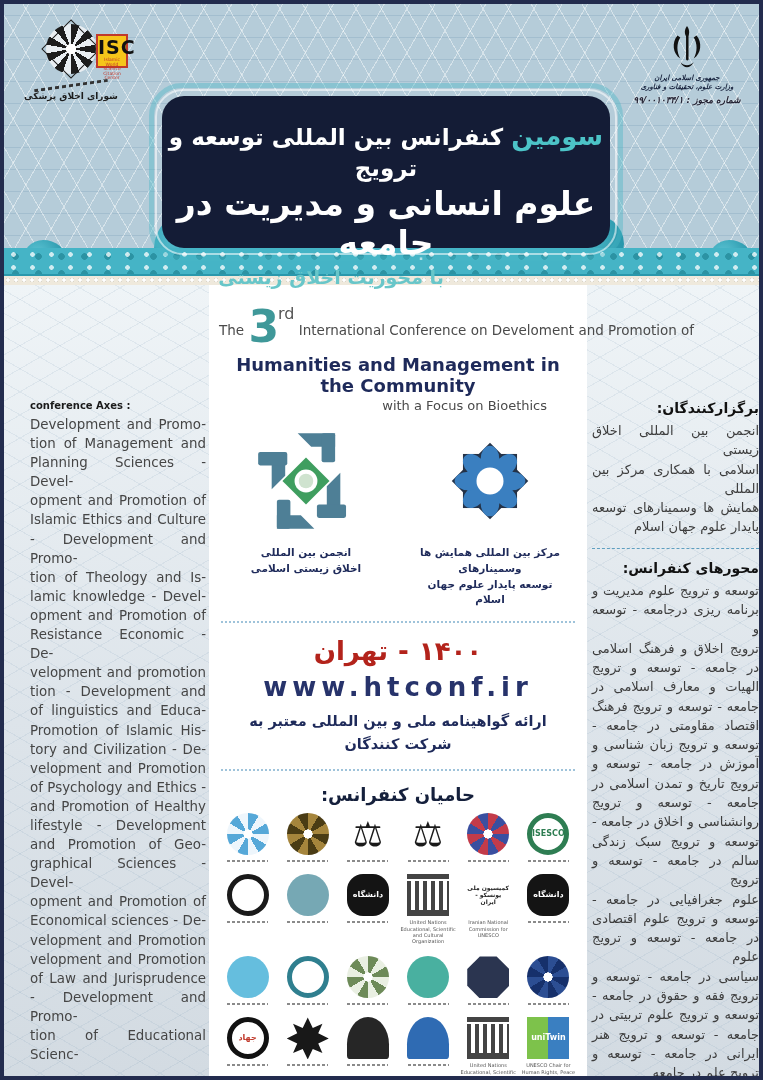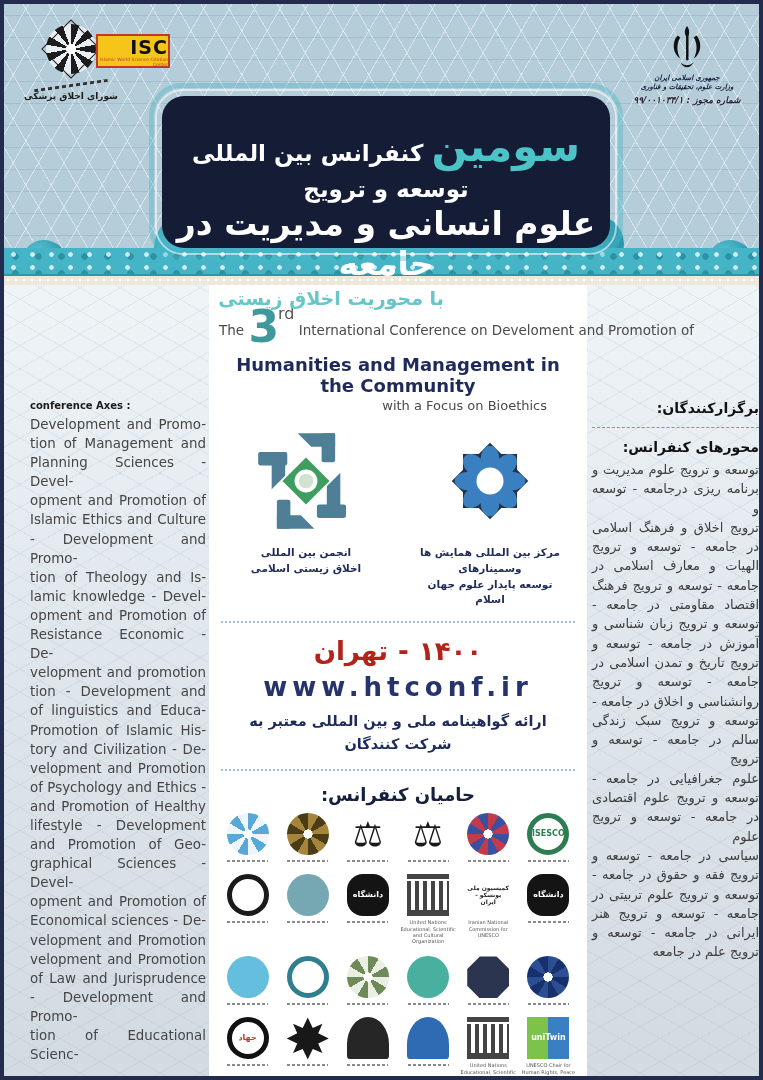--- a/index.html
+++ b/index.html
@@ -17,21 +17,21 @@
 
   
   .banner{position:absolute;left:158px;top:92px;width:448px;height:152px;
     background:#141c36;border-radius:22px;z-index:3;text-align:center;box-sizing:border-box;
     padding-top:24px;}
   .banner::before{content:'';position:absolute;inset:-7px;border:2px solid rgba(255,255,255,.55);
     border-radius:28px;pointer-events:none;}
   .banner::after{content:'';position:absolute;inset:-13px;border:5px solid rgba(73,182,198,.40);
     border-radius:33px;pointer-events:none;}
   .b-line1{font-size:23px;font-weight:bold;color:#fff;line-height:1.3;}
-  .b-third{font-size:42px;font-weight:bold;color:#4cc3c7;}
+  .b-third{font-size:26px;font-weight:bold;color:#4cc3c7;}
   .b-line2{font-size:33px;font-weight:bold;color:#fff;line-height:1.2;}
   .b-line3{font-size:19px;font-weight:bold;color:#68c6c9;line-height:1.5;transform:translateX(-55px);}
 
   
   .floral-strip{position:absolute;left:0;right:0;top:244px;height:26px;z-index:2;
     background-color:#45b4c6;
     background-image:radial-gradient(circle,rgba(255,255,255,.75) 2px,transparent 2.6px),
       radial-gradient(circle,rgba(23,120,135,.55) 3px,transparent 3.6px);
     background-size:19px 13px,23px 17px;border-bottom:2px solid #2a98ac;}
   .pearl-strip{position:absolute;left:0;right:0;top:272px;height:9px;z-index:2;
@@ -48,22 +48,22 @@
   
   .univ-box{position:absolute;left:14px;top:20px;width:106px;text-align:center;z-index:4;}
   .univ-flower{width:50px;height:50px;margin:0 auto;border-radius:50%;
     background:radial-gradient(circle,#fff 0 14%,transparent 15%),
       repeating-conic-gradient(#1d1d1d 0 20deg,#e9eef2 20deg 40deg);}
   .univ-diamond{width:40px;height:40px;border:1.5px solid #1d1d1d;margin:-46px auto 0;
     transform:rotate(45deg);}
   .univ-squiggle{height:3px;width:70%;margin:14px auto 4px;transform:rotate(-8deg);
     background:repeating-linear-gradient(90deg,#333 0 4px,transparent 4px 7px);}
   .univ-caption{font-size:9px;color:#1d1d1d;font-weight:bold;}
-  .isc-box{position:absolute;left:92px;top:30px;width:74px;height:34px;z-index:4;
-    background:#f6c51a;border:2px solid #c0392b;box-sizing:border-box;text-align:right;}
+  .isc-box{position:absolute;left:92px;top:30px;width:32px;height:34px;z-index:4;
+    background:#f6c51a;border:2px solid #c0392b;box-sizing:border-box;text-align:center;}
   .isc-label{font-size:19px;font-weight:bold;color:#111;line-height:22px;letter-spacing:1px;}
   .isc-sub{font-size:4.5px;color:#c0392b;line-height:1;}
   .gov-box{position:absolute;right:8px;top:20px;width:128px;text-align:center;z-index:4;color:#16213c;font-style:italic;}
   .gov-emblem{width:44px;height:46px;margin:0 auto;}
   .gov-line{font-size:7px;font-weight:bold;line-height:1.35;}
   .gov-license{font-size:9px;font-weight:bold;margin-top:2px;color:#223;
     text-shadow:0 0 2px rgba(255,255,255,.9);}
 
   
   .main-bg{position:absolute;left:0;right:0;top:281px;bottom:0;
@@ -400,20 +400,26 @@
         <div class="axes-line">velopment and Promotion</div>
         <div class="axes-line">velopment and Promotion</div>
         <div class="axes-line">of Law and Jurisprudence</div>
         <div class="axes-line">- Development and Promo-</div>
         <div class="axes-line">tion of Educational Scienc-</div>
       </div>
   </div>
 
   <div class="right-col">
     <div class="col-header-fa">برگزارکنندگان:</div>
+    <div id="org-lines">
+        <div class="fa-line">انجمن بین المللی اخلاق زیستی</div>
+        <div class="fa-line">اسلامی با همکاری مرکز بین المللی</div>
+        <div class="fa-line">همایش ها وسمینارهای توسعه</div>
+        <div class="fa-line">پایدار علوم جهان اسلام</div>
+      </div>
     <hr class="dashed-sep">
     <div class="col-header-fa">محورهای کنفرانس:</div>
     <div id="fa-axes-lines">
         <div class="fa-line">توسعه و ترویج علوم مدیریت و</div>
         <div class="fa-line">برنامه ریزی درجامعه - توسعه و</div>
         <div class="fa-line">ترویج اخلاق و فرهنگ اسلامی</div>
         <div class="fa-line">در جامعه - توسعه و ترویج</div>
         <div class="fa-line">الهیات و معارف اسلامی در</div>
         <div class="fa-line">جامعه - توسعه و ترویج فرهنگ</div>
         <div class="fa-line">اقتصاد مقاومتی در جامعه -</div>

